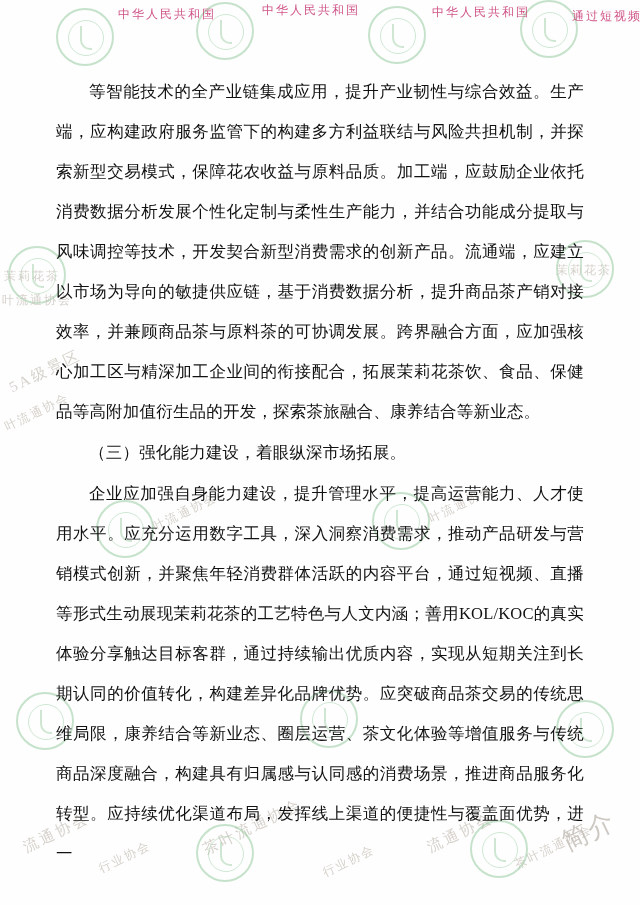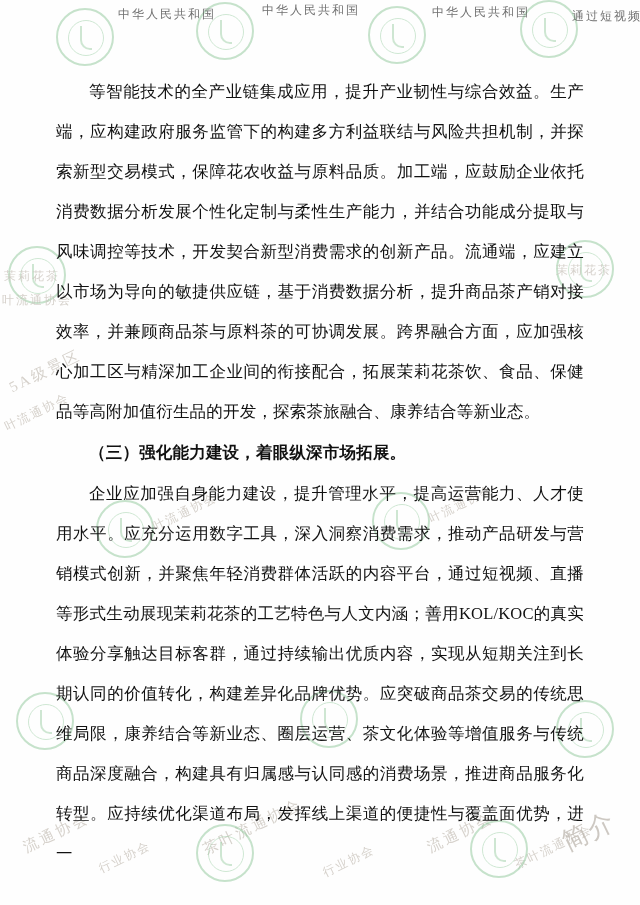--- a/index.html
+++ b/index.html
@@ -66,21 +66,21 @@
   }
   .wm-text {
     color: #c9c3bb;
     font-size: 12px;
     letter-spacing: 2px;
     font-family: "Liberation Serif", serif;
     white-space: nowrap;
     opacity: 0.75;
   }
   .wm-text.red {
-    color: #404040;
+    color: #be185d;
   }
   .wm-text.big {
     font-size: 15px;
     letter-spacing: 3px;
   }
   .wm-text.rot {
     transform: rotate(-26deg);
     transform-origin: left top;
   }
 
@@ -99,21 +99,21 @@
     color: #111111;
     text-align: justify;
     text-justify: inter-ideograph;
     letter-spacing: 0.2px;
   }
   p.indent {
     text-indent: 2em;
   }
   p.heading {
     text-indent: 2em;
-    font-weight: bold;
+    font-weight: normal;
   }
   .para-block {
     position: relative;
     z-index: 2;
   }
 </style>
 </head>
 <body>
 
 <div class="page">

